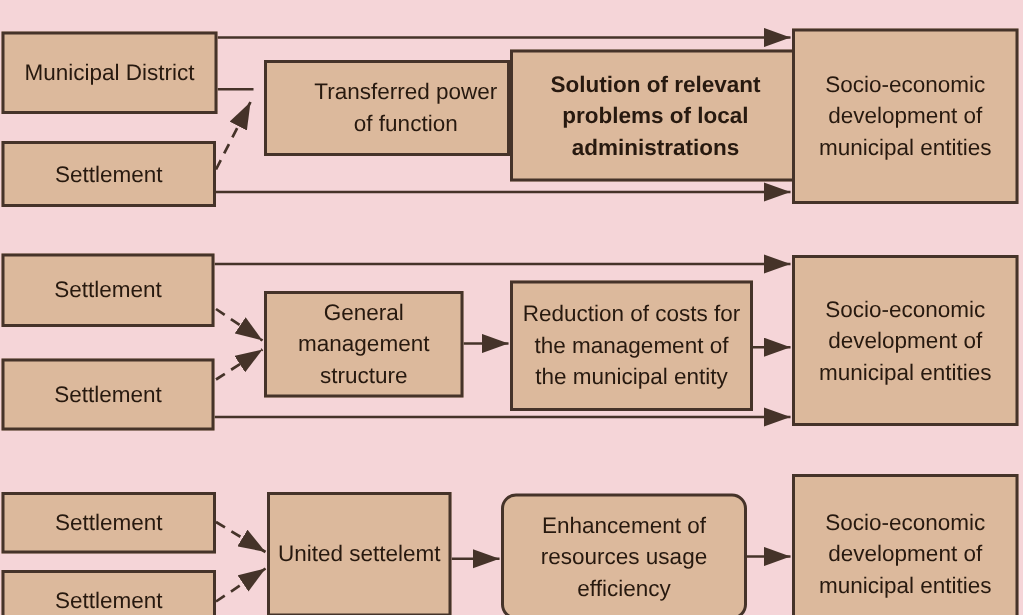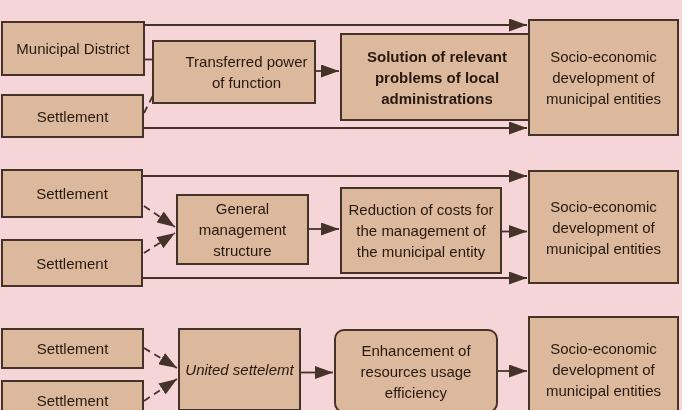--- a/index.html
+++ b/index.html
@@ -71,21 +71,21 @@
     <line x1="143" y1="262" x2="527" y2="262" marker-end="url(#ah)"></line>
 
     <line class="dashed" x1="144" y1="332" x2="177" y2="352" marker-end="url(#ah)"></line>
     <line class="dashed" x1="144" y1="385" x2="177" y2="363" marker-end="url(#ah)"></line>
     <line x1="301" y1="356.5" x2="333" y2="356.5" marker-end="url(#ah)"></line>
     <line x1="498" y1="355" x2="527" y2="355" marker-end="url(#ah)"></line>
   </svg>
 
   <div class="box" style="left:1px; top:5px; width:144px; height:55px;">Municipal District</div>
   <div class="box" style="left:1px; top:78px; width:143px; height:44px;">Settlement</div>
-  <div class="box" style="left:152px; top:24px; width:164px; height:64px;padding-left:25px;">Transferred power
+  <div class="box" style="left:176px; top:24px; width:164px; height:64px;padding-left:25px;">Transferred power
 of function</div>
   <div class="box" style="left:340px; top:17px; width:194px; height:88px;font-weight:bold;">Solution of relevant
 problems of local
 administrations</div>
   <div class="box" style="left:528px; top:3px; width:151px; height:117px;">Socio-economic
 development of
 municipal entities</div>
 
   <div class="box" style="left:1px; top:153px; width:142px; height:49px;">Settlement</div>
   <div class="box" style="left:1px; top:223px; width:142px; height:48px;">Settlement</div>
@@ -94,21 +94,21 @@
 the municipal entity</div>
   <div class="box" style="left:176px; top:178px; width:133px; height:71px;">General
 management
 structure</div>
   <div class="box" style="left:528px; top:154px; width:151px; height:114px;">Socio-economic
 development of
 municipal entities</div>
 
   <div class="box" style="left:1px; top:312px; width:143px; height:41px;">Settlement</div>
   <div class="box" style="left:1px; top:364px; width:143px; height:41px;">Settlement</div>
-  <div class="box" style="left:178px; top:312px; width:123px; height:83px;font-style:italic;">United settelemt</div>
+  <div class="box" style="left:178px; top:312px; width:123px; height:83px;">United settelemt</div>
   <div class="box" style="left:334px; top:313px; width:164px; height:84px;border-radius:10px;">Enhancement of
 resources usage
 efficiency</div>
   <div class="box" style="left:528px; top:300px; width:151px; height:107px;">Socio-economic
 development of
 municipal entities</div>
 
 </div>
 
 </body></html>

